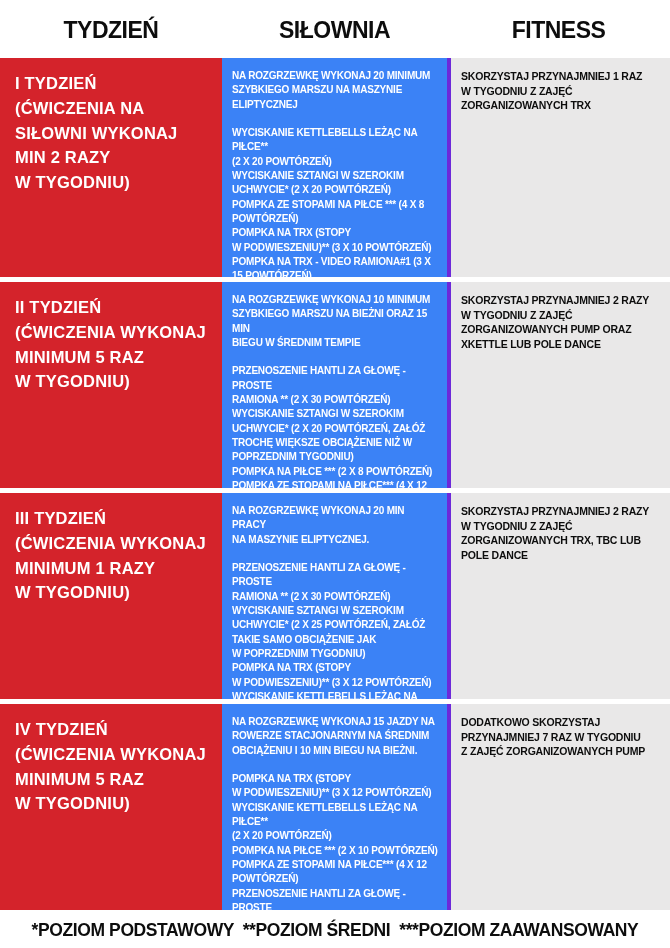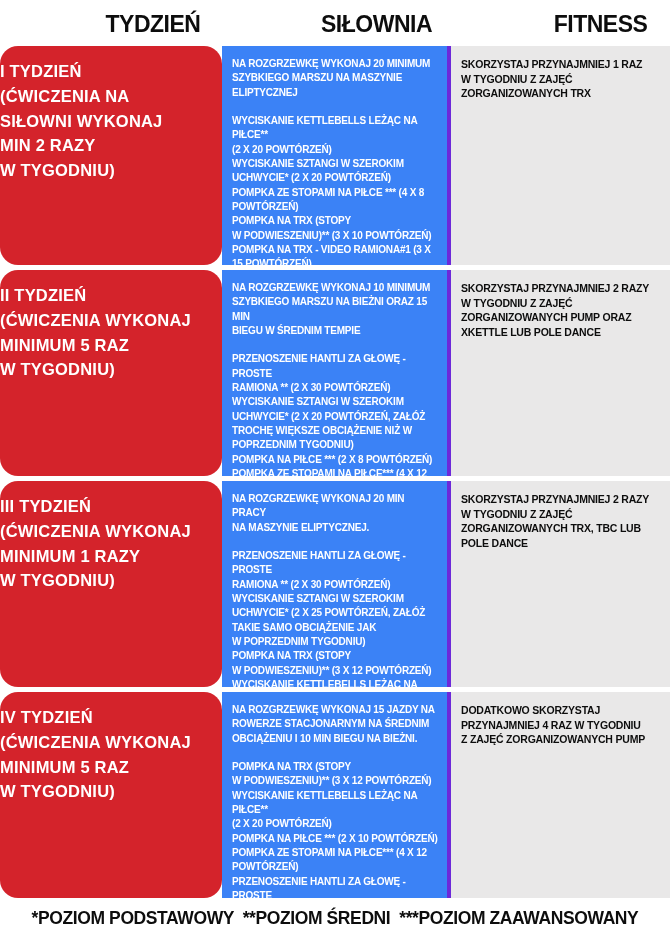--- a/index.html
+++ b/index.html
@@ -12,23 +12,22 @@
     height: 948px;
     background: #ffffff;
     overflow: hidden;
     margin: 0 auto;
   }
 
   
   .header {
     display: grid;
     grid-template-columns: 222px 225px 223px;
-    height: 46px;
+    height: 58px;
     align-items: center;
-    padding-left: 42px;
   }
   .header .col-title {
     text-align: center;
     font-size: 23px;
     font-weight: bold;
     letter-spacing: -0.5px;
     color: #0d0d0d;
     transform: scaleY(1.08);
   }
 
@@ -41,23 +40,22 @@
     background: #ffffff;
   }
   .cell { overflow: hidden; white-space: pre-line; }
 
   .cell.week {
     background: #d4232b;
     color: #ffffff;
     font-weight: bold;
     font-size: 16.5px;
     line-height: 1.5;
-    padding: 13px 0;
+    padding: 13px 15px;
     letter-spacing: 0.2px;
-    border-radius: 18px;
   }
   .cell.gym {
     background: #3b82f6;
     color: #ffffff;
     font-weight: bold;
     font-size: 10px;
     line-height: 1.43;
     letter-spacing: -0.2px;
     padding: 11px 8px 11px 10px;
   }
@@ -183,21 +181,21 @@
 WYCISKANIE KETTLEBELLS LEŻĄC NA PIŁCE**
 (2 X 20 POWTÓRZEŃ)
 POMPKA NA PIŁCE *** (2 X 10 POWTÓRZEŃ)
 POMPKA ZE STOPAMI NA PIŁCE*** (4 X 12
 POWTÓRZEŃ)
 PRZENOSZENIE HANTLI ZA GŁOWĘ - PROSTE
 RAMIONA ** (2 X 30 POWTÓRZEŃ)
 POMPKA NA TRX - VIDEO RAMIONA#1 (3 X
 15 POWTÓRZEŃ)</div>
     <div class="cell fitness">DODATKOWO SKORZYSTAJ
-PRZYNAJMNIEJ 4 RAZ W TYGODNIU
+PRZYNAJMNIEJ 7 RAZ W TYGODNIU
 Z ZAJĘĆ ZORGANIZOWANYCH PUMP</div>
 
   </div>
 
   <div class="footer">
     <div class="legend">*POZIOM PODSTAWOWY  **POZIOM ŚREDNI  ***POZIOM ZAAWANSOWANY</div>
   </div>
 
 </div>
 

